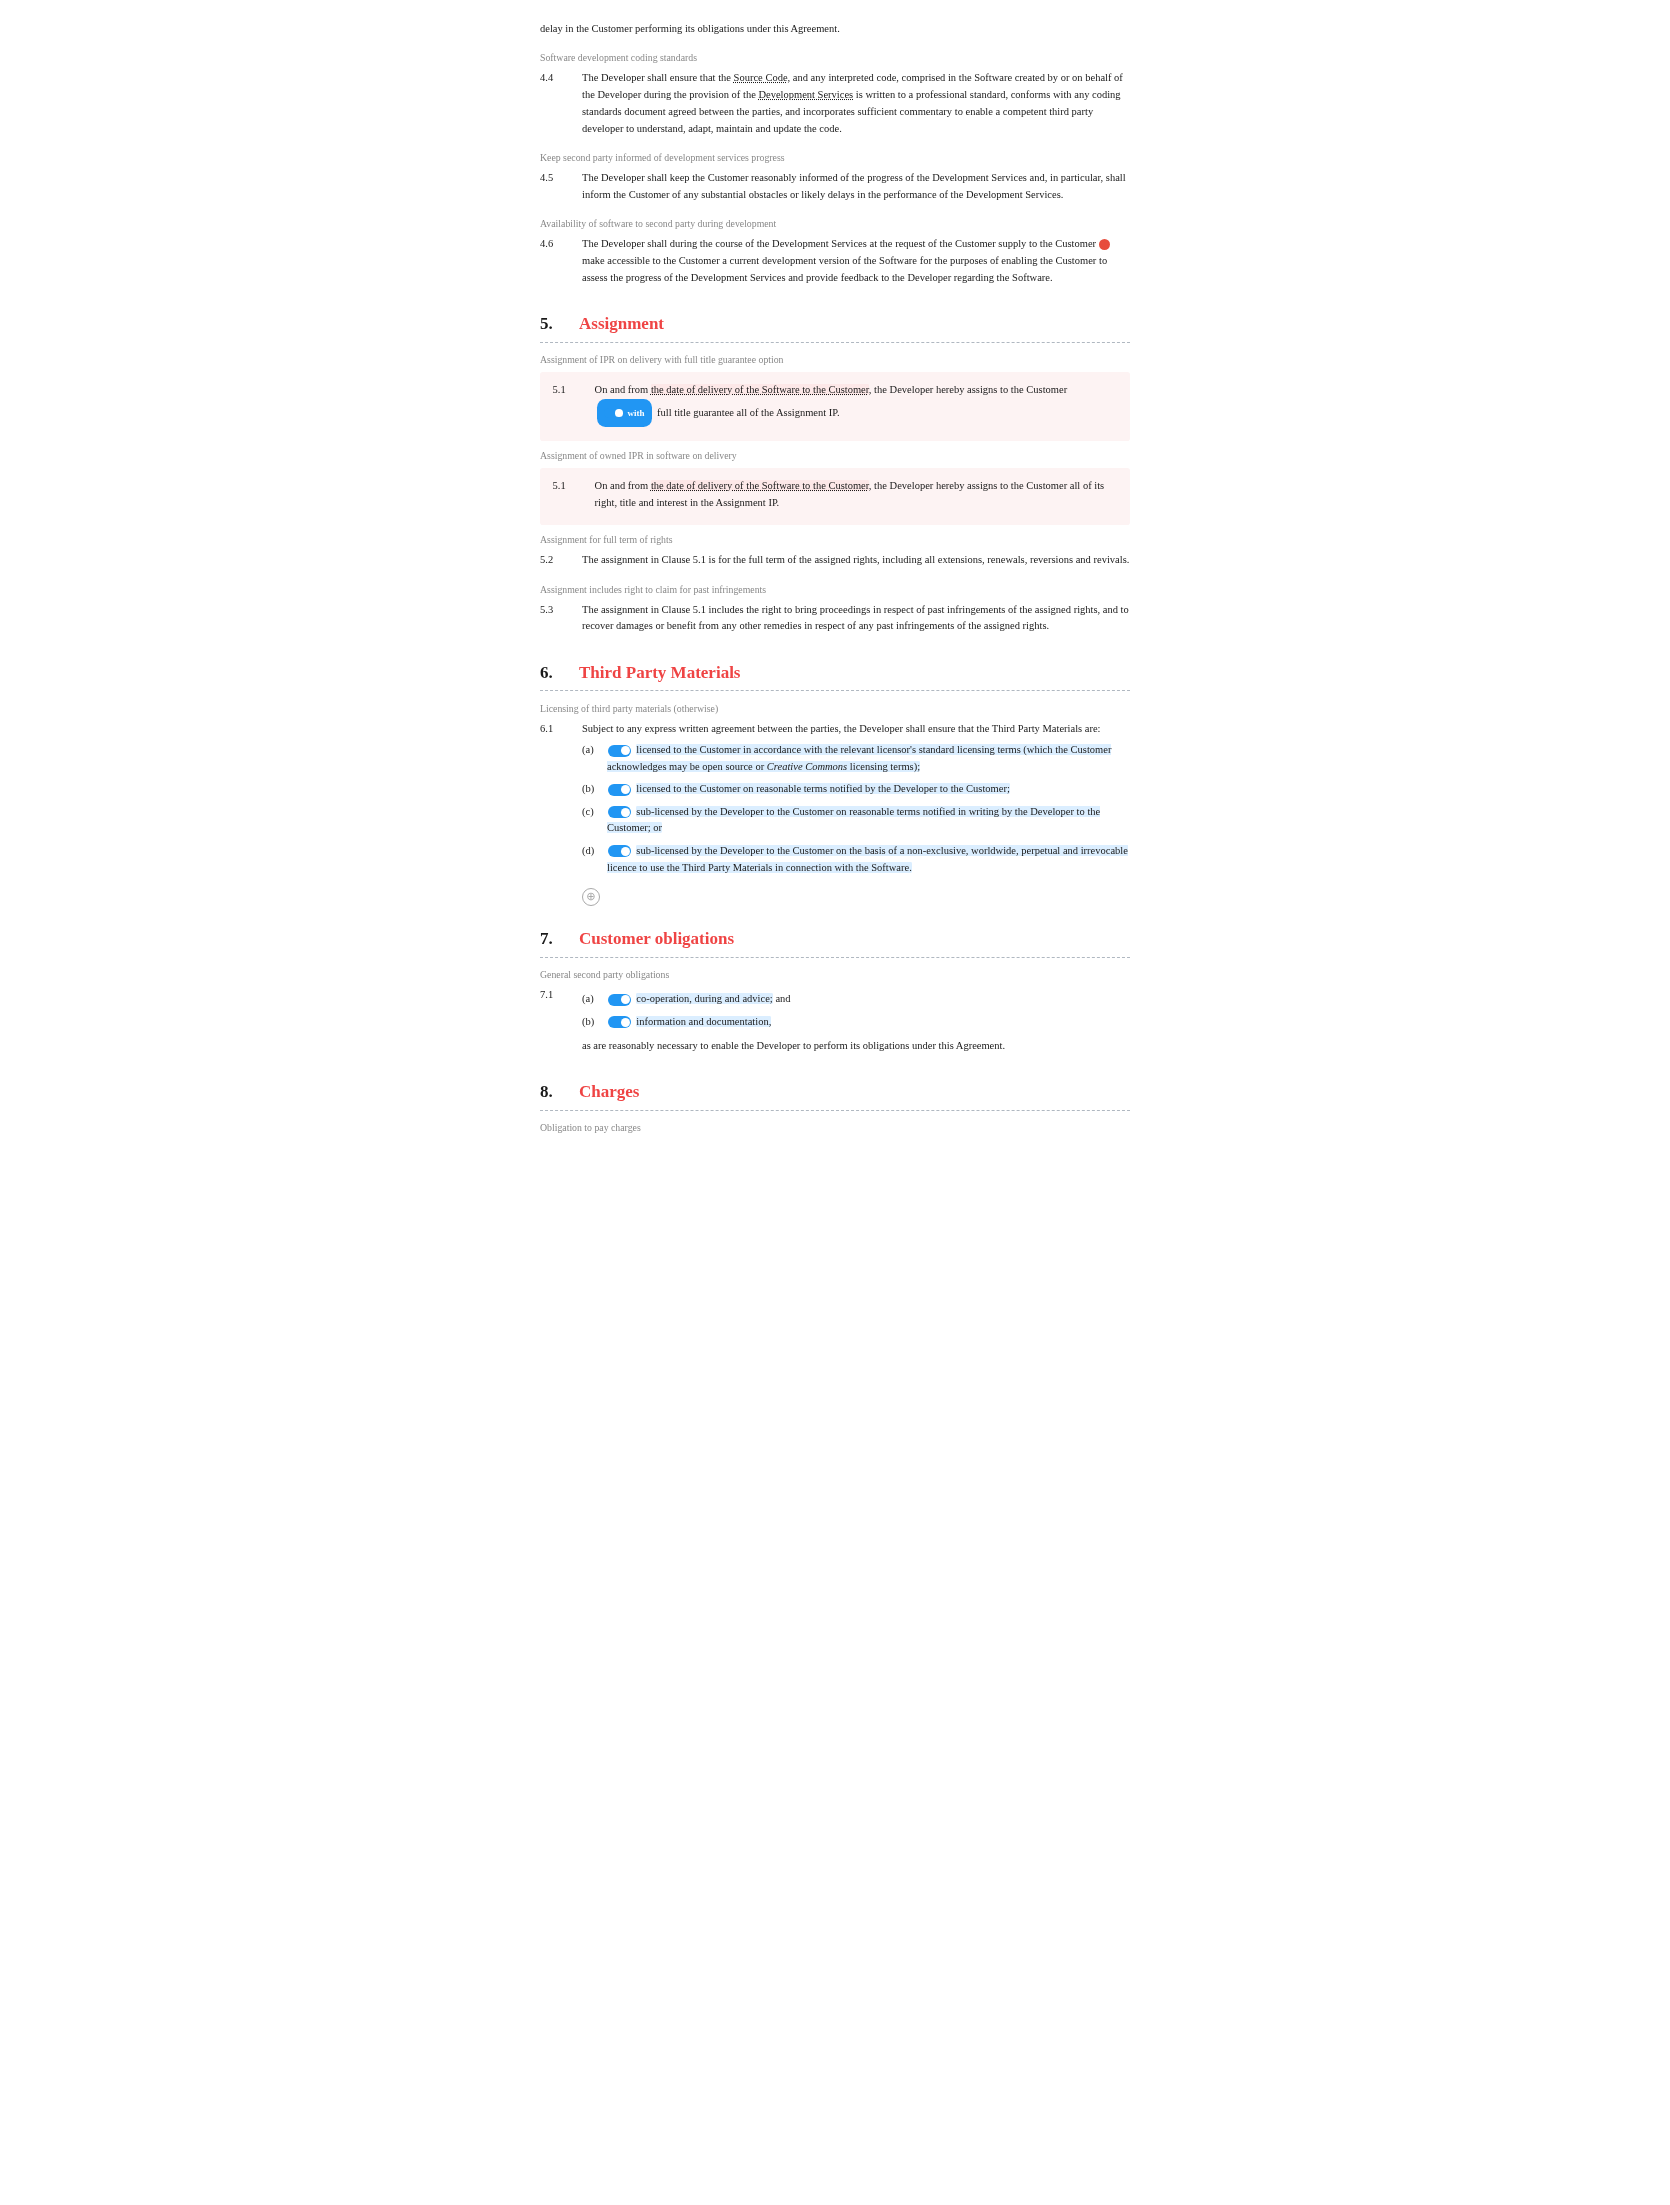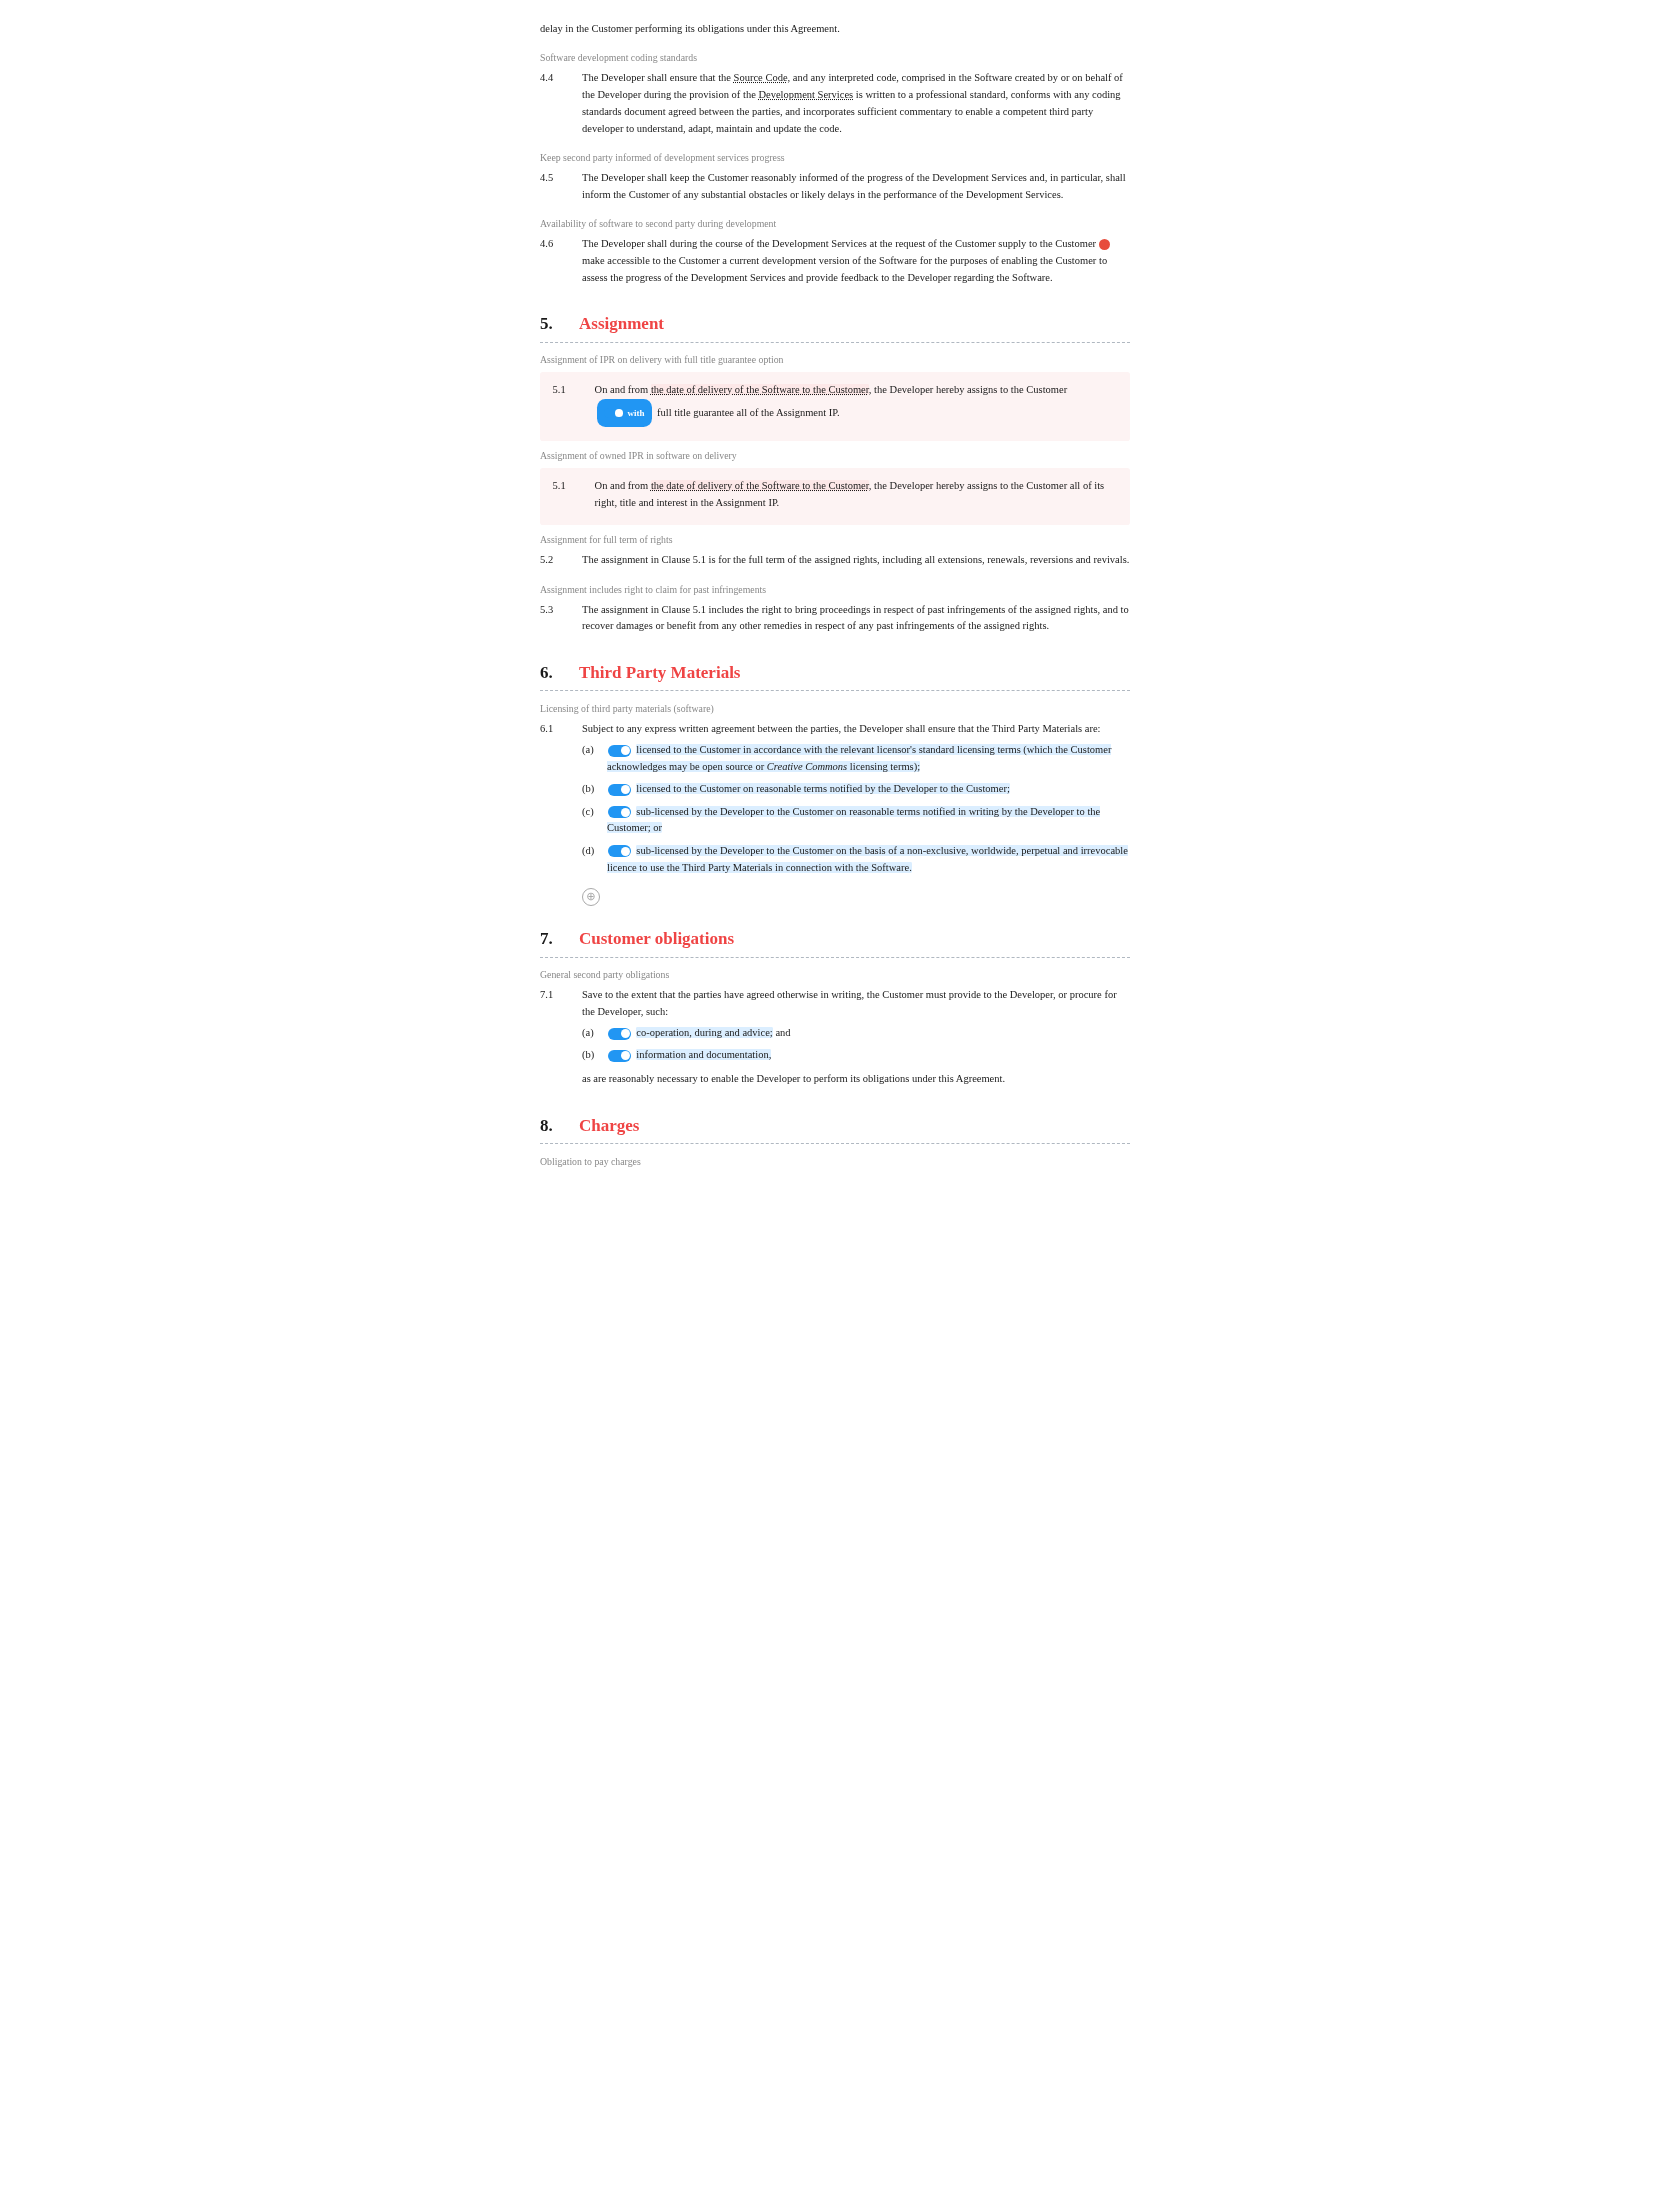--- a/index.html
+++ b/index.html
@@ -269,21 +269,21 @@
 
 </div>
 
 <div class="section-heading">
   <span class="sec-num">6.</span>
   <span class="sec-title">Third Party Materials</span>
 </div>
 
 <div>
 
-  <p class="section-subtitle">Licensing of third party materials (software)</p>
+  <p class="section-subtitle">Licensing of third party materials (otherwise)</p>
   <div class="clause-row">
     <div class="clause-num">6.1</div>
     <div class="clause-content">
       <p>Subject to any express written agreement between the parties, the Developer shall ensure that the Third Party Materials are:</p>
       <ul class="sub-list">
         <li>
           <span class="sub-list-label">(a)</span>
           <span class="sub-list-content">
             <span class="toggle">
               <span class="toggle-track toggle-track-on">
@@ -337,21 +337,20 @@
   <span class="sec-num">7.</span>
   <span class="sec-title">Customer obligations</span>
 </div>
 
 <div>
 
   <p class="section-subtitle">General second party obligations</p>
   <div class="clause-row">
     <div class="clause-num">7.1</div>
     <div class="clause-content">
-      <p>Save to the extent that the parties have agreed otherwise in writing, the Customer must provide to the Developer, or procure for the Developer, such:</p>
       <ul class="sub-list">
         <li>
           <span class="sub-list-label">(a)</span>
           <span class="sub-list-content">
             <span class="toggle">
               <span class="toggle-track toggle-track-on">
                 <span class="toggle-thumb"></span>
               </span>
             </span>
             <span class="highlight-blue">co-operation, during and advice;</span> and

